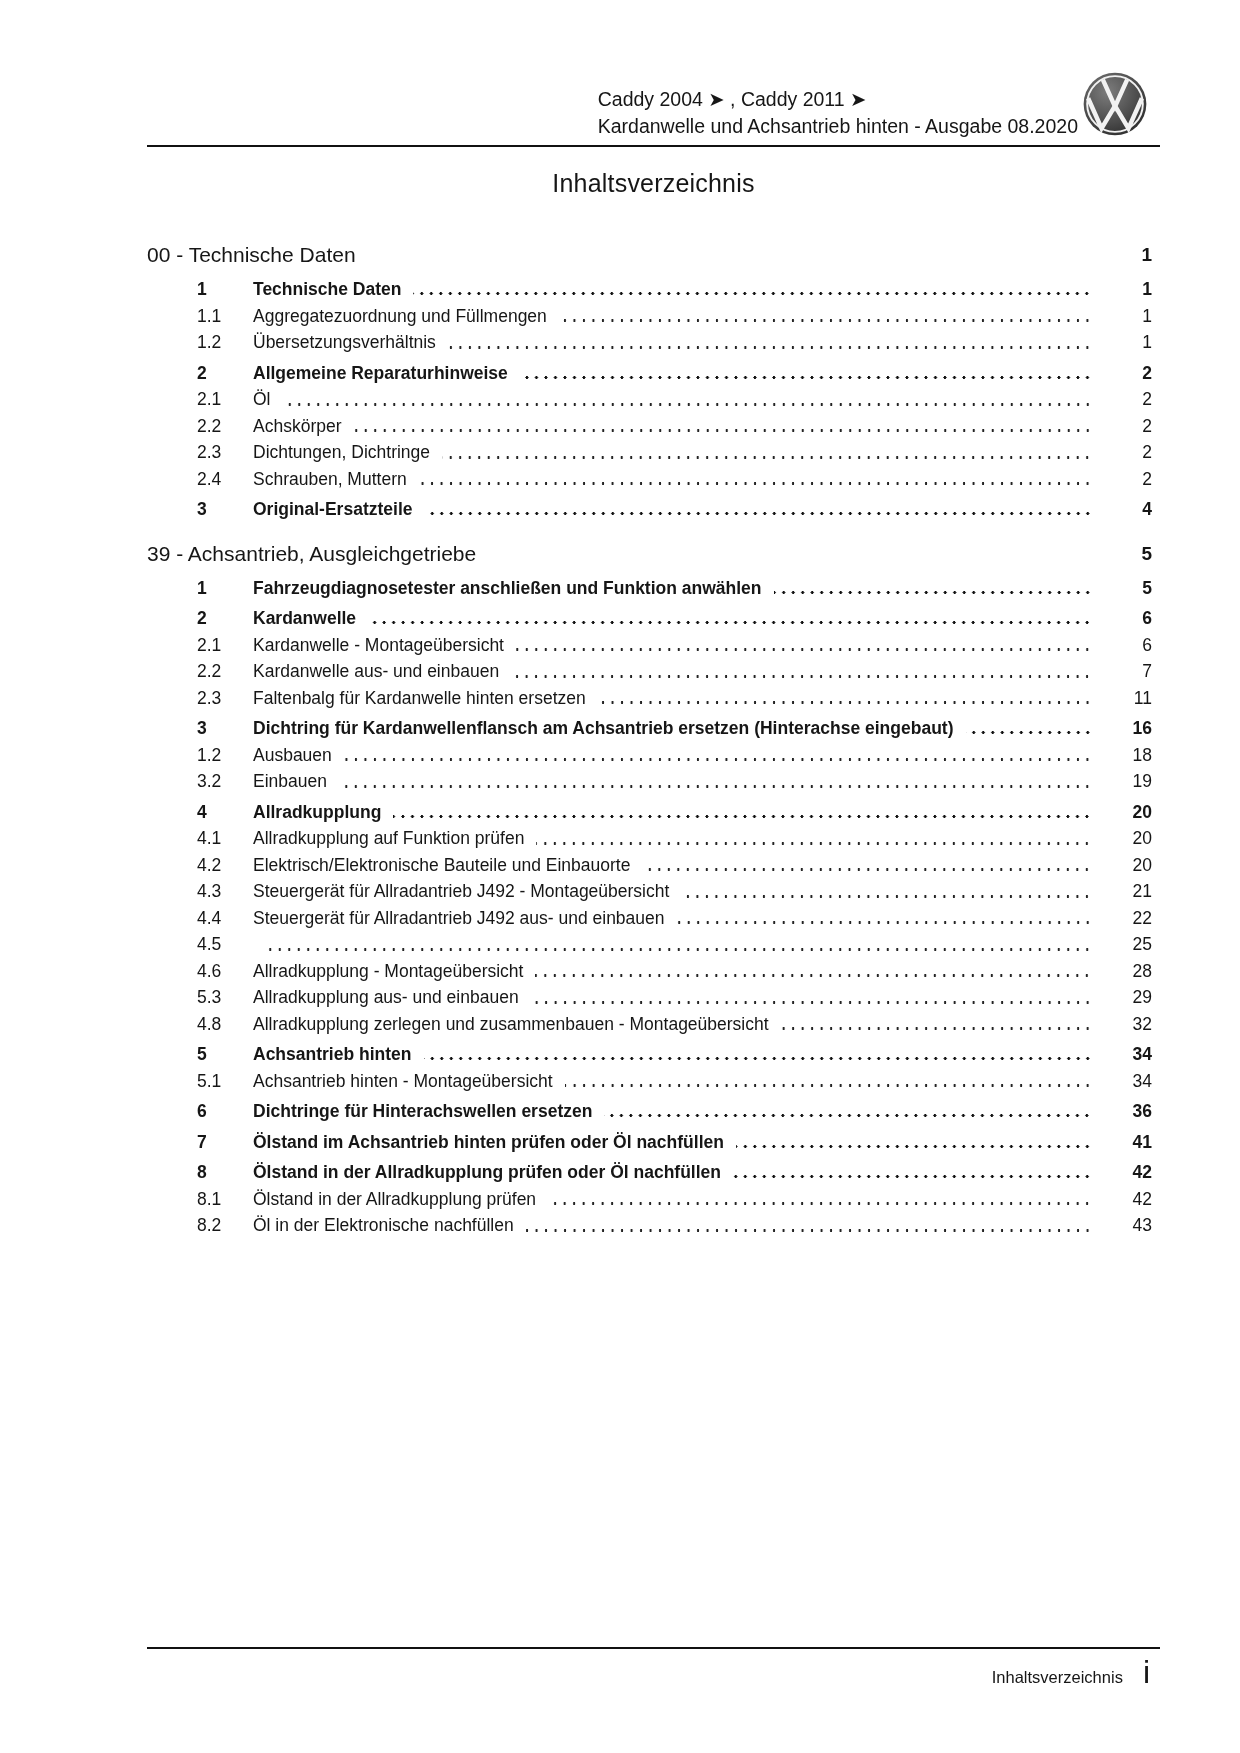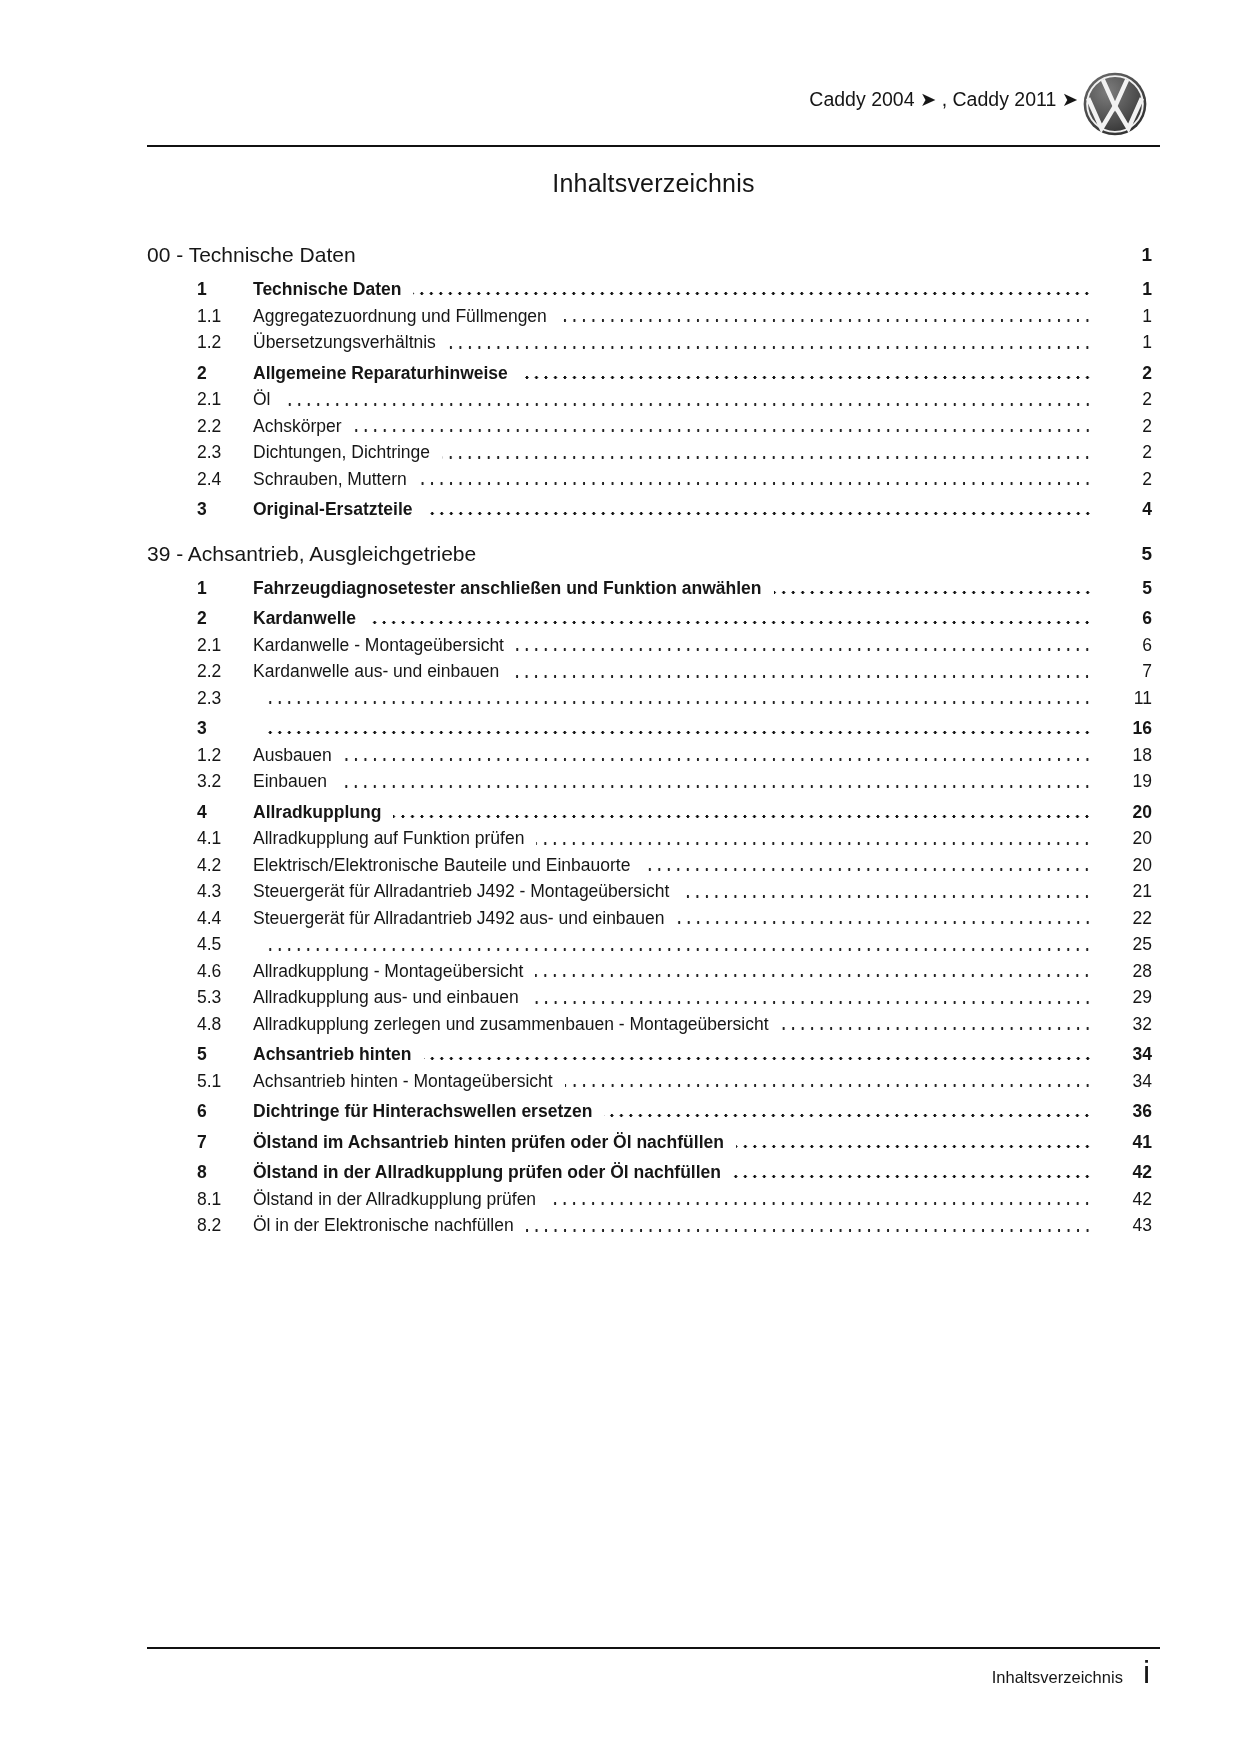--- a/index.html
+++ b/index.html
@@ -88,20 +88,21 @@
   .footer-label { font-size:16.5px; }
   .footer-page  { font-size:32px; line-height:32px; }
 </style>
 </head>
 <body>
 
 <div class="page">
 
   <div class="header-text">
     <div>Caddy 2004 ➤ , Caddy 2011 ➤</div>
+    <div>Kardanwelle und Achsantrieb hinten - Ausgabe 08.2020</div>
   </div>
 
   <div class="logo">
     <svg viewBox="0 0 100 100" width="64" height="64" aria-hidden="true">
       <defs>
         <radialGradient id="vwg" cx="38%" cy="30%" r="78%">
           <stop offset="0%" stop-color="#7d7d7d"></stop>
           <stop offset="65%" stop-color="#4a4a4a"></stop>
           <stop offset="100%" stop-color="#2b2b2b"></stop>
         </radialGradient>
@@ -201,25 +202,27 @@
         <span class="pg">6</span>
       </div>
       <div class="toc-row lvl2">
         <span class="num">2.2</span>
         <span class="ttl">Kardanwelle aus- und einbauen</span>
         <span class="leader"></span>
         <span class="pg">7</span>
       </div>
       <div class="toc-row lvl2">
         <span class="num">2.3</span>
+        <span class="ttl">Faltenbalg für Kardanwelle hinten ersetzen</span>
         <span class="leader"></span>
         <span class="pg">11</span>
       </div>
       <div class="toc-row lvl1">
         <span class="num">3</span>
+        <span class="ttl">Dichtring für Kardanwellenflansch am Achsantrieb ersetzen (Hinterachse eingebaut)</span>
         <span class="leader"></span>
         <span class="pg">16</span>
       </div>
       <div class="toc-row lvl2">
         <span class="num">1.2</span>
         <span class="ttl">Ausbauen</span>
         <span class="leader"></span>
         <span class="pg">18</span>
       </div>
       <div class="toc-row lvl2">

